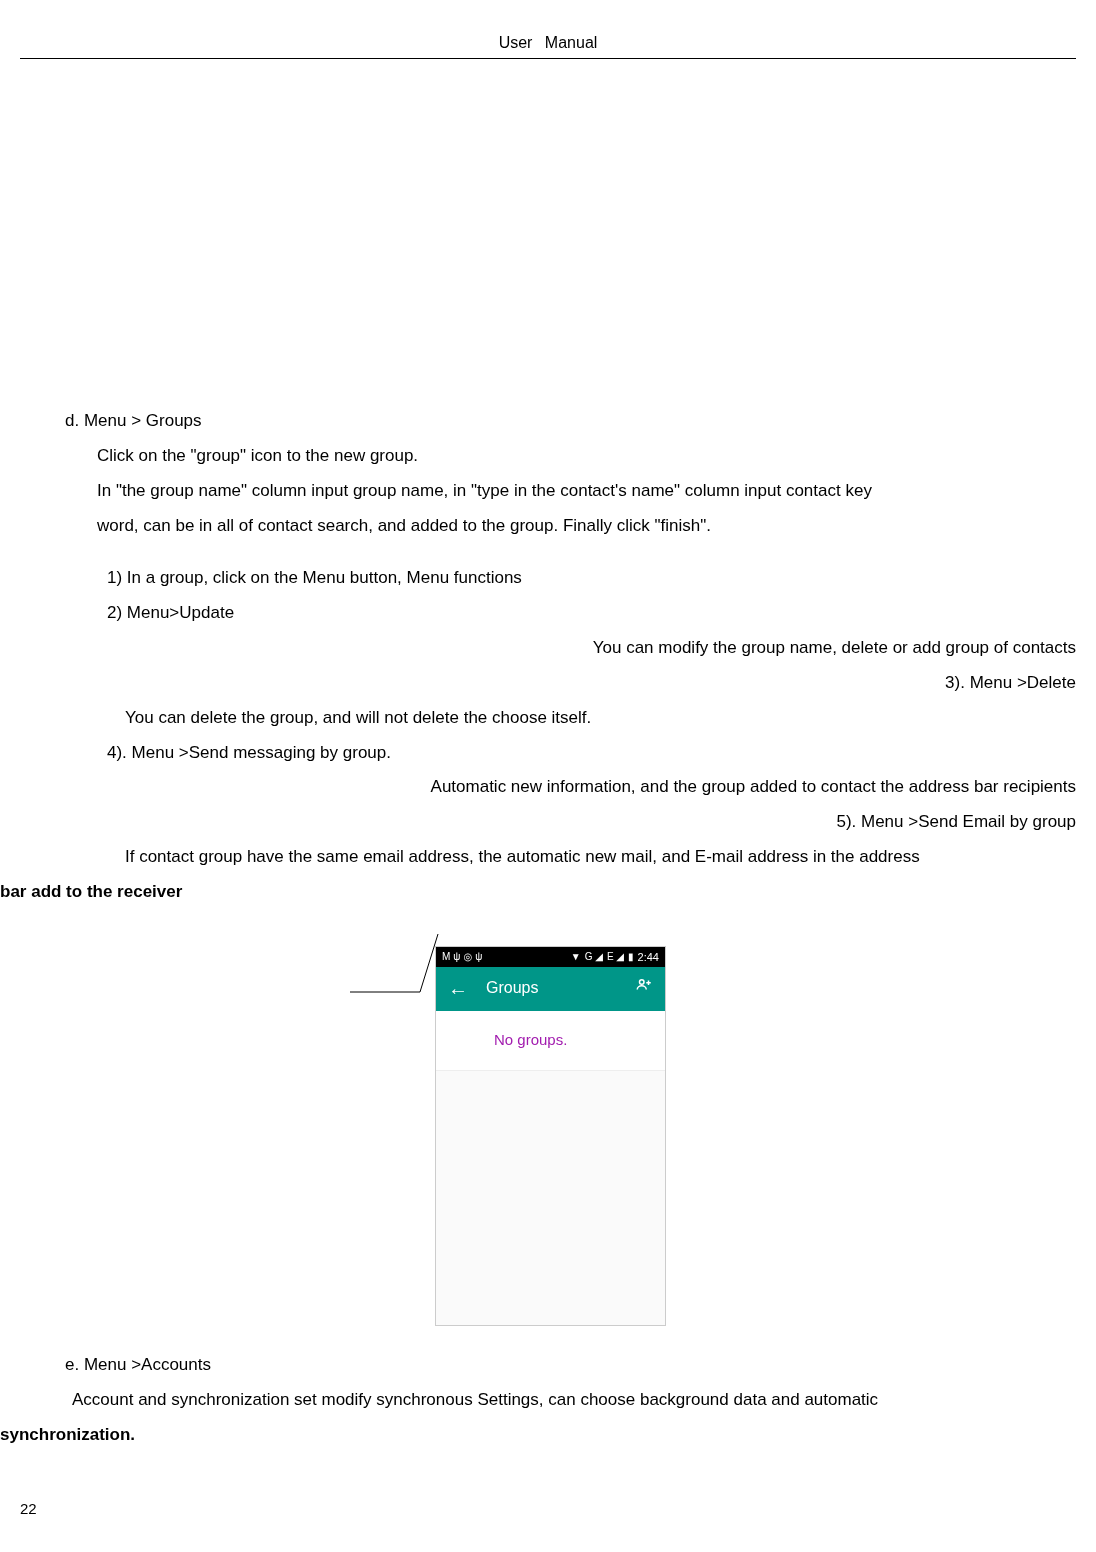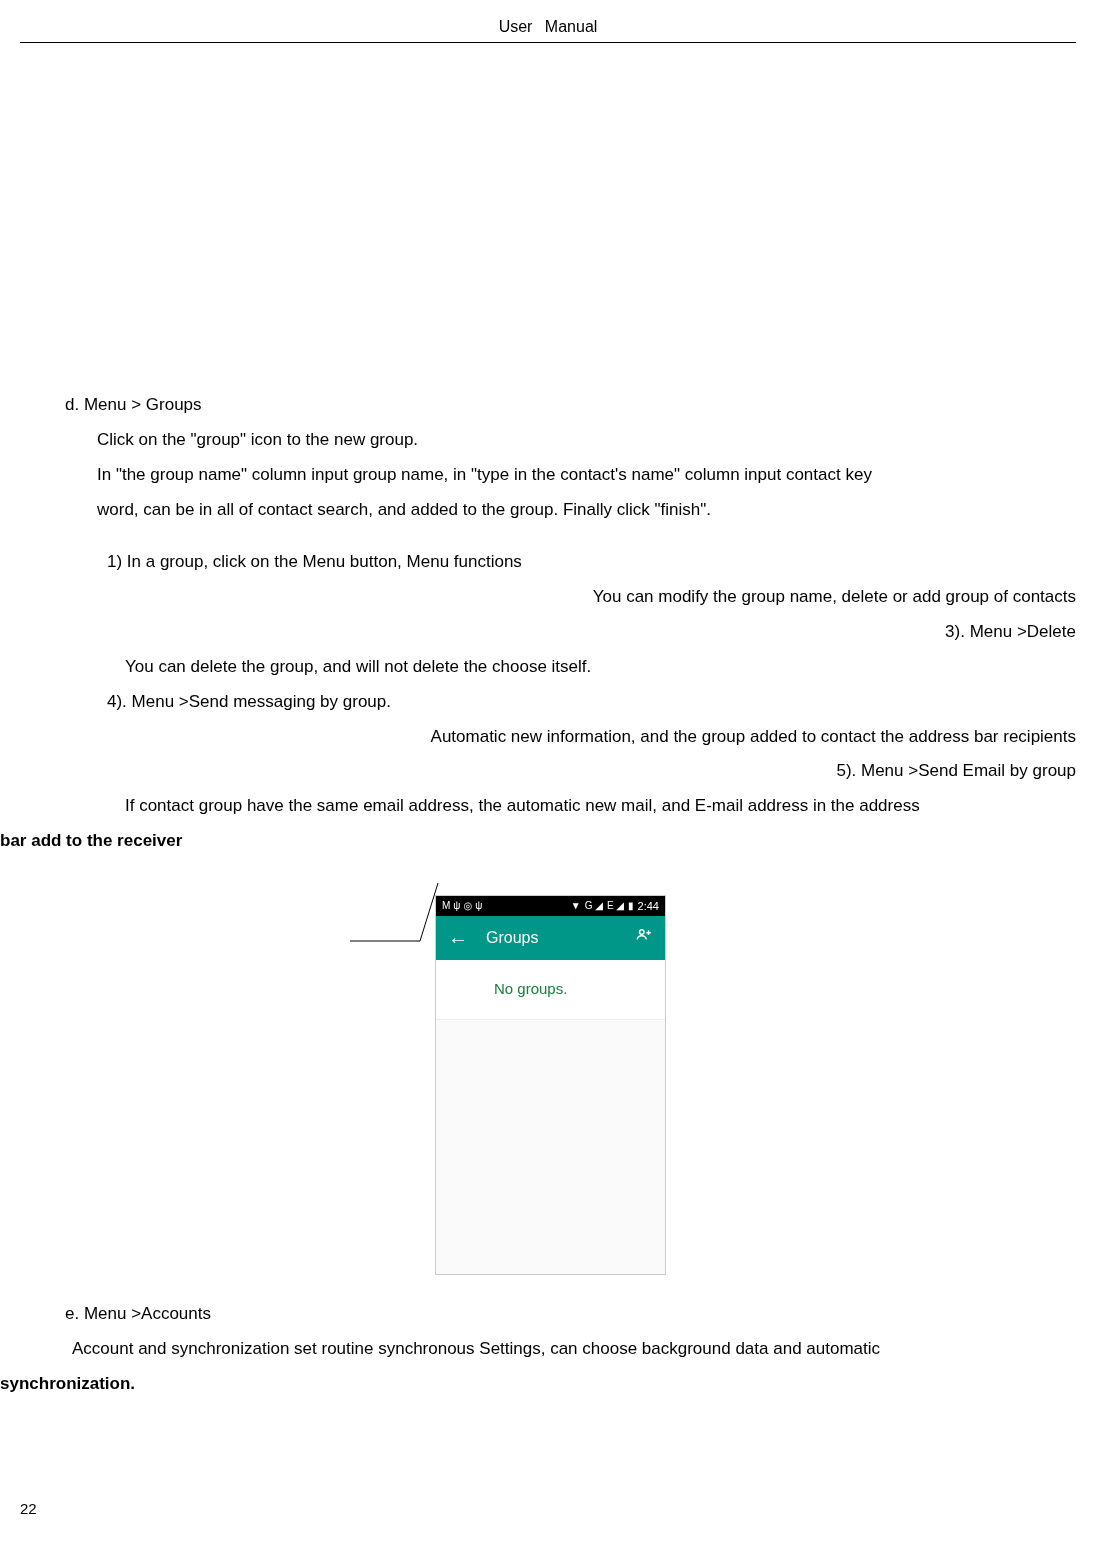--- a/index.html
+++ b/index.html
@@ -16,21 +16,21 @@
       height: 1552px;
       position: relative;
     }
     .page {
       width: 100%;
       height: 100%;
       padding: 0 20px;
     }
     .header {
       text-align: center;
-      padding-top: 18px;
+      padding-top: 34px;
       padding-bottom: 6px;
       border-bottom: 1px solid #000;
       font-size: 16px;
       word-spacing: 8px;
     }
     .content {
       padding-top: 345px;
       padding-left: 45px;
       padding-right: 0px;
       line-height: 2.05;
@@ -125,21 +125,21 @@
     .add-icon svg {
       width: 18px;
       height: 18px;
     }
     .phone-body {
       background: #fafafa;
       height: calc(100% - 64px);
     }
     .no-groups {
       background: #fff;
-      color: #15803d;
+      color: #a21caf;
       padding: 14px 0 14px 58px;
       font-size: 15px;
       border-bottom: 1px solid #eee;
     }
     .section-e {
       padding-top: 10px;
     }
     .page-number {
       position: absolute;
       bottom: 35px;
@@ -157,20 +157,21 @@
 
   <div class="content">
 
     <div class="section-d">
       <div>d.    Menu &gt; Groups</div>
       <div class="line-indent-1">Click on the "group" icon to the new group.</div>
       <div class="line-indent-1 justify">In "the group name" column input group name, in "type in the contact's name" column input contact key</div>
       <div class="line-indent-1">word, can be in all of contact search, and added to the group.  Finally click "finish".</div>
       <div style="height:18px;"></div>
       <div class="line-indent-2">1)    In a group, click on the Menu button,    Menu functions</div>
+      <div class="line-indent-2">2)    Menu&gt;Update</div>
       <div class="line-indent-3">You can modify the group name, delete or add group of contacts</div>
       <div class="line-indent-3">3).    Menu &gt;Delete</div>
       <div class="line-indent-4">You can delete the group, and will not delete the choose itself.</div>
       <div class="line-indent-2">4).    Menu &gt;Send messaging by group.</div>
       <div class="line-indent-3">Automatic new information, and the group added to contact the address bar recipients</div>
       <div class="line-indent-3">5).    Menu &gt;Send Email by group</div>
       <div class="line-indent-4">If contact group have the same email address, the automatic new mail, and E-mail address in the address</div>
       <div class="line-flush-left">bar add to the receiver</div>
     </div>
 
@@ -210,20 +211,20 @@
           </span>
         </div>
         <div class="phone-body">
           <div class="no-groups">No groups.</div>
         </div>
       </div>
     </div>
 
     <div class="section-e">
       <div>e.    Menu &gt;Accounts</div>
-      <div class="line-indent-1 justify" style="margin-left:-25px;">Account and synchronization set routine synchronous Settings, can choose background data and automatic</div>
+      <div class="line-indent-1 justify" style="margin-left:-25px;">Account and synchronization set modify synchronous Settings, can choose background data and automatic</div>
       <div class="line-flush-left">synchronization.</div>
     </div>
 
   </div>
 
   <div class="page-number">22</div>
 </div>
 
 </body></html>

